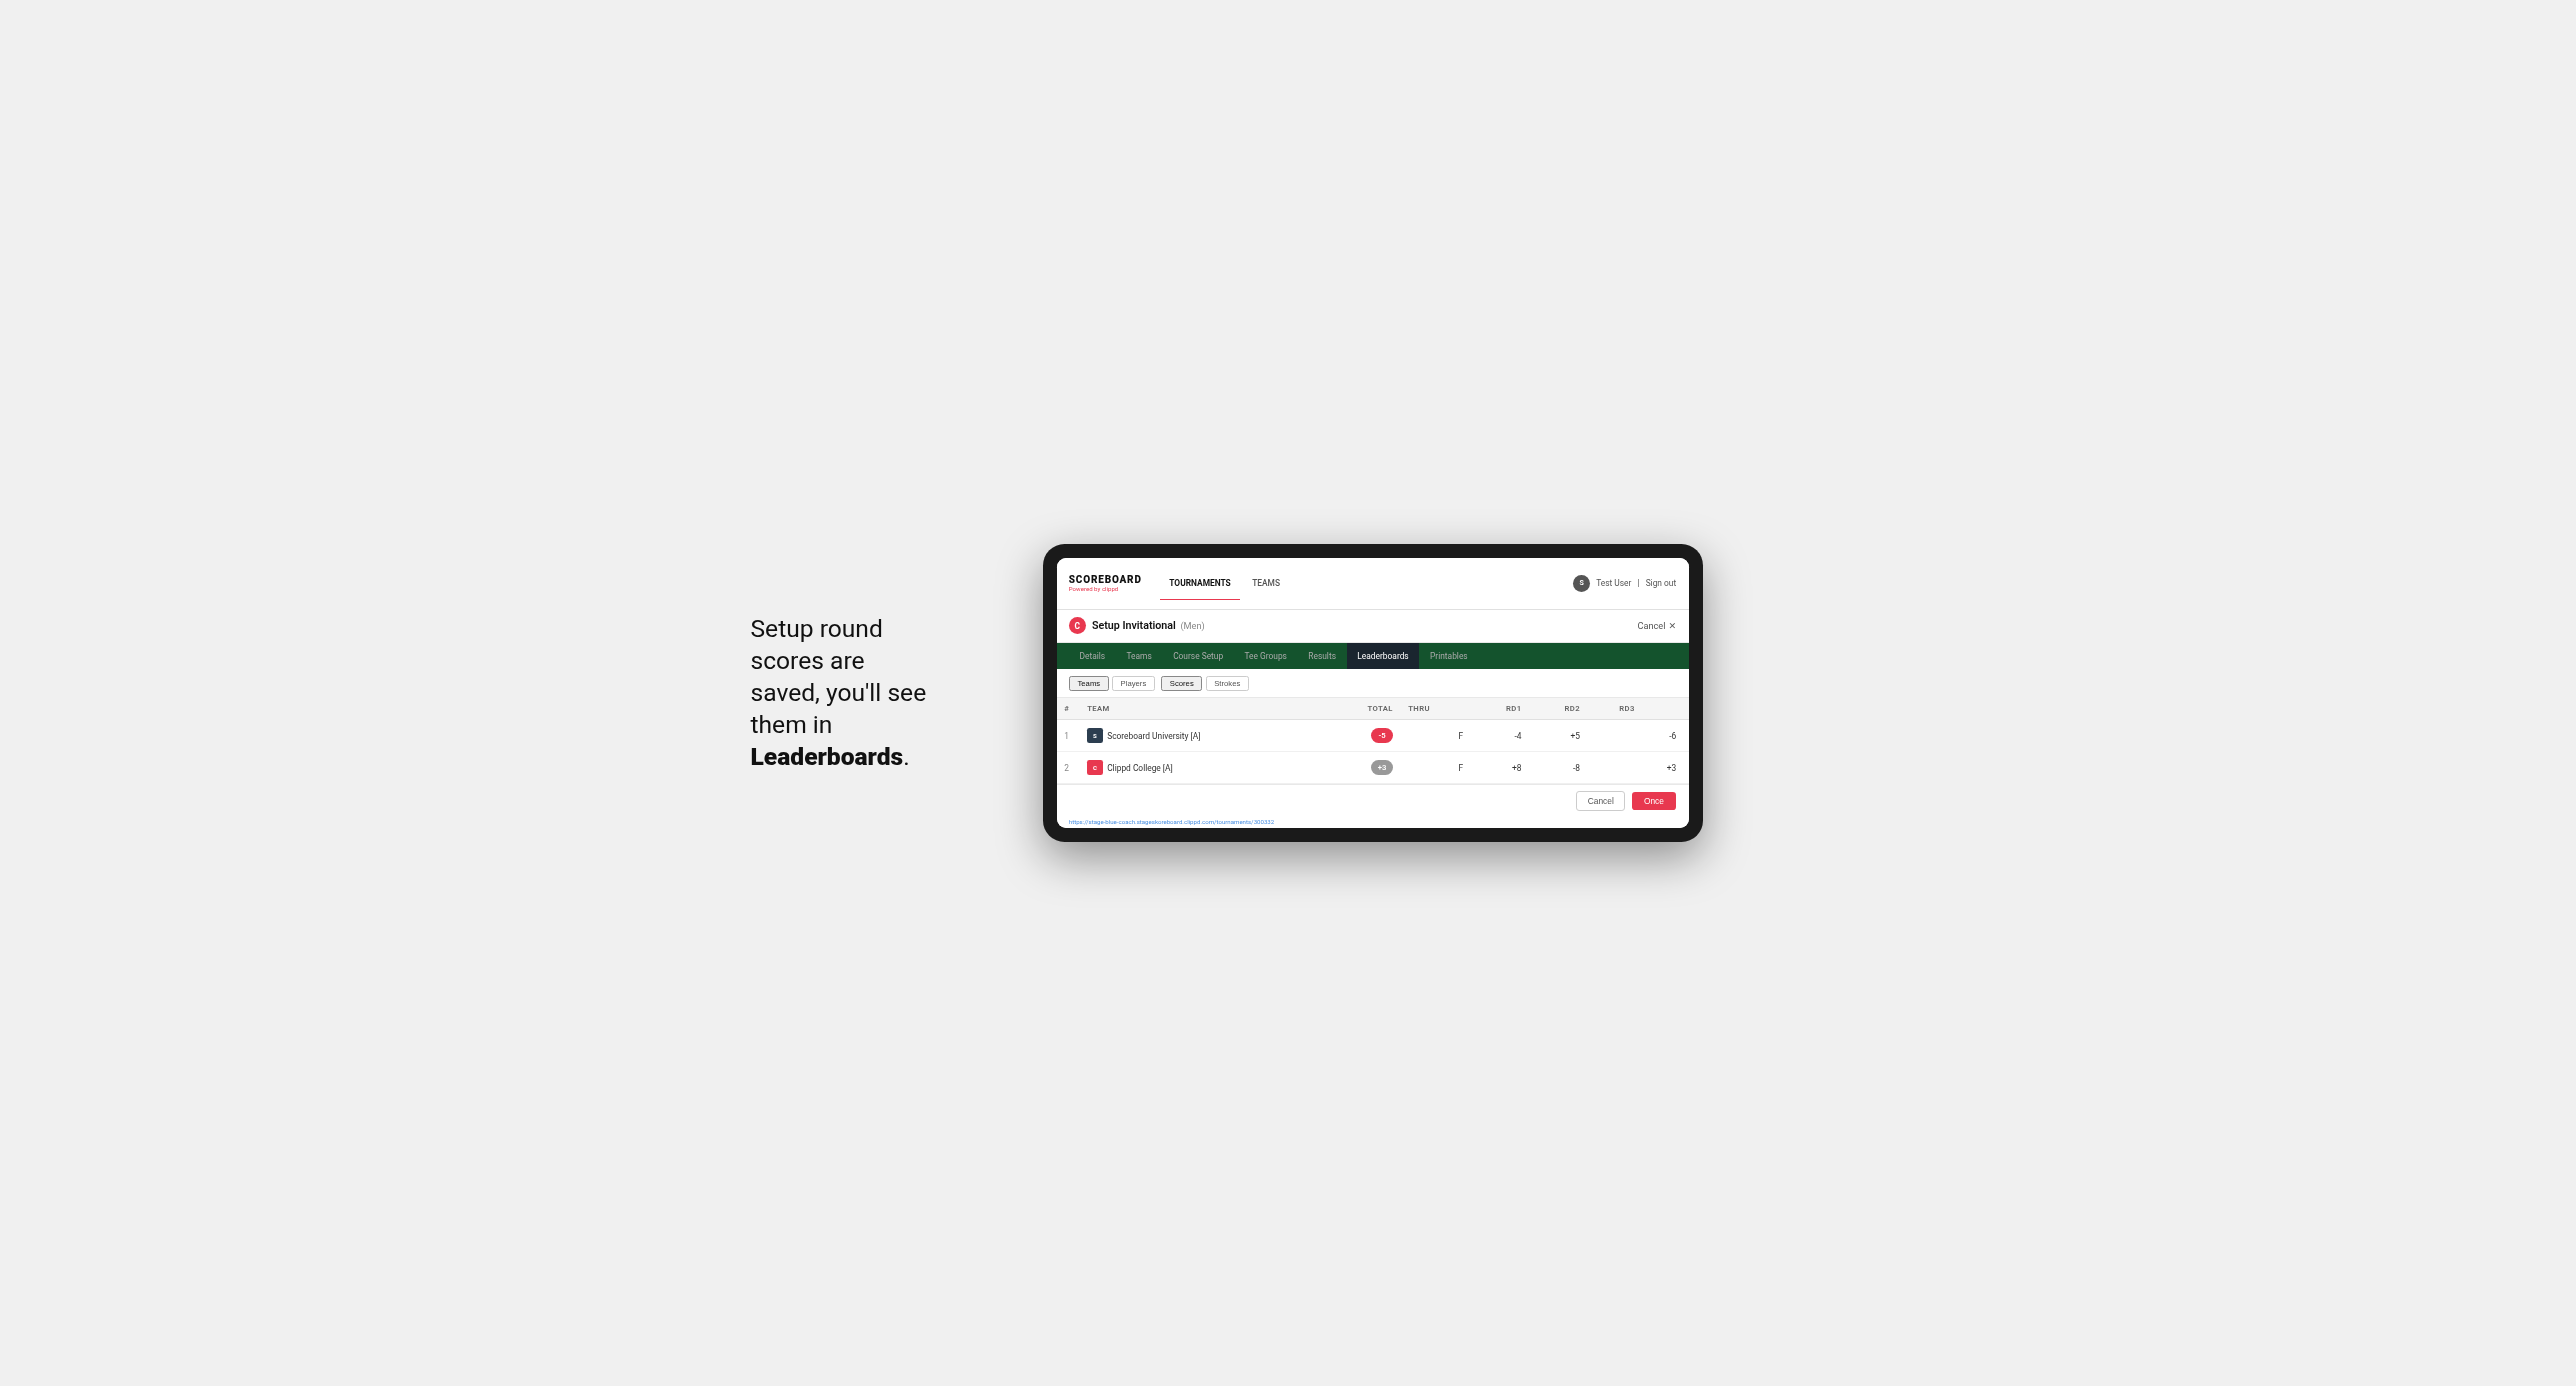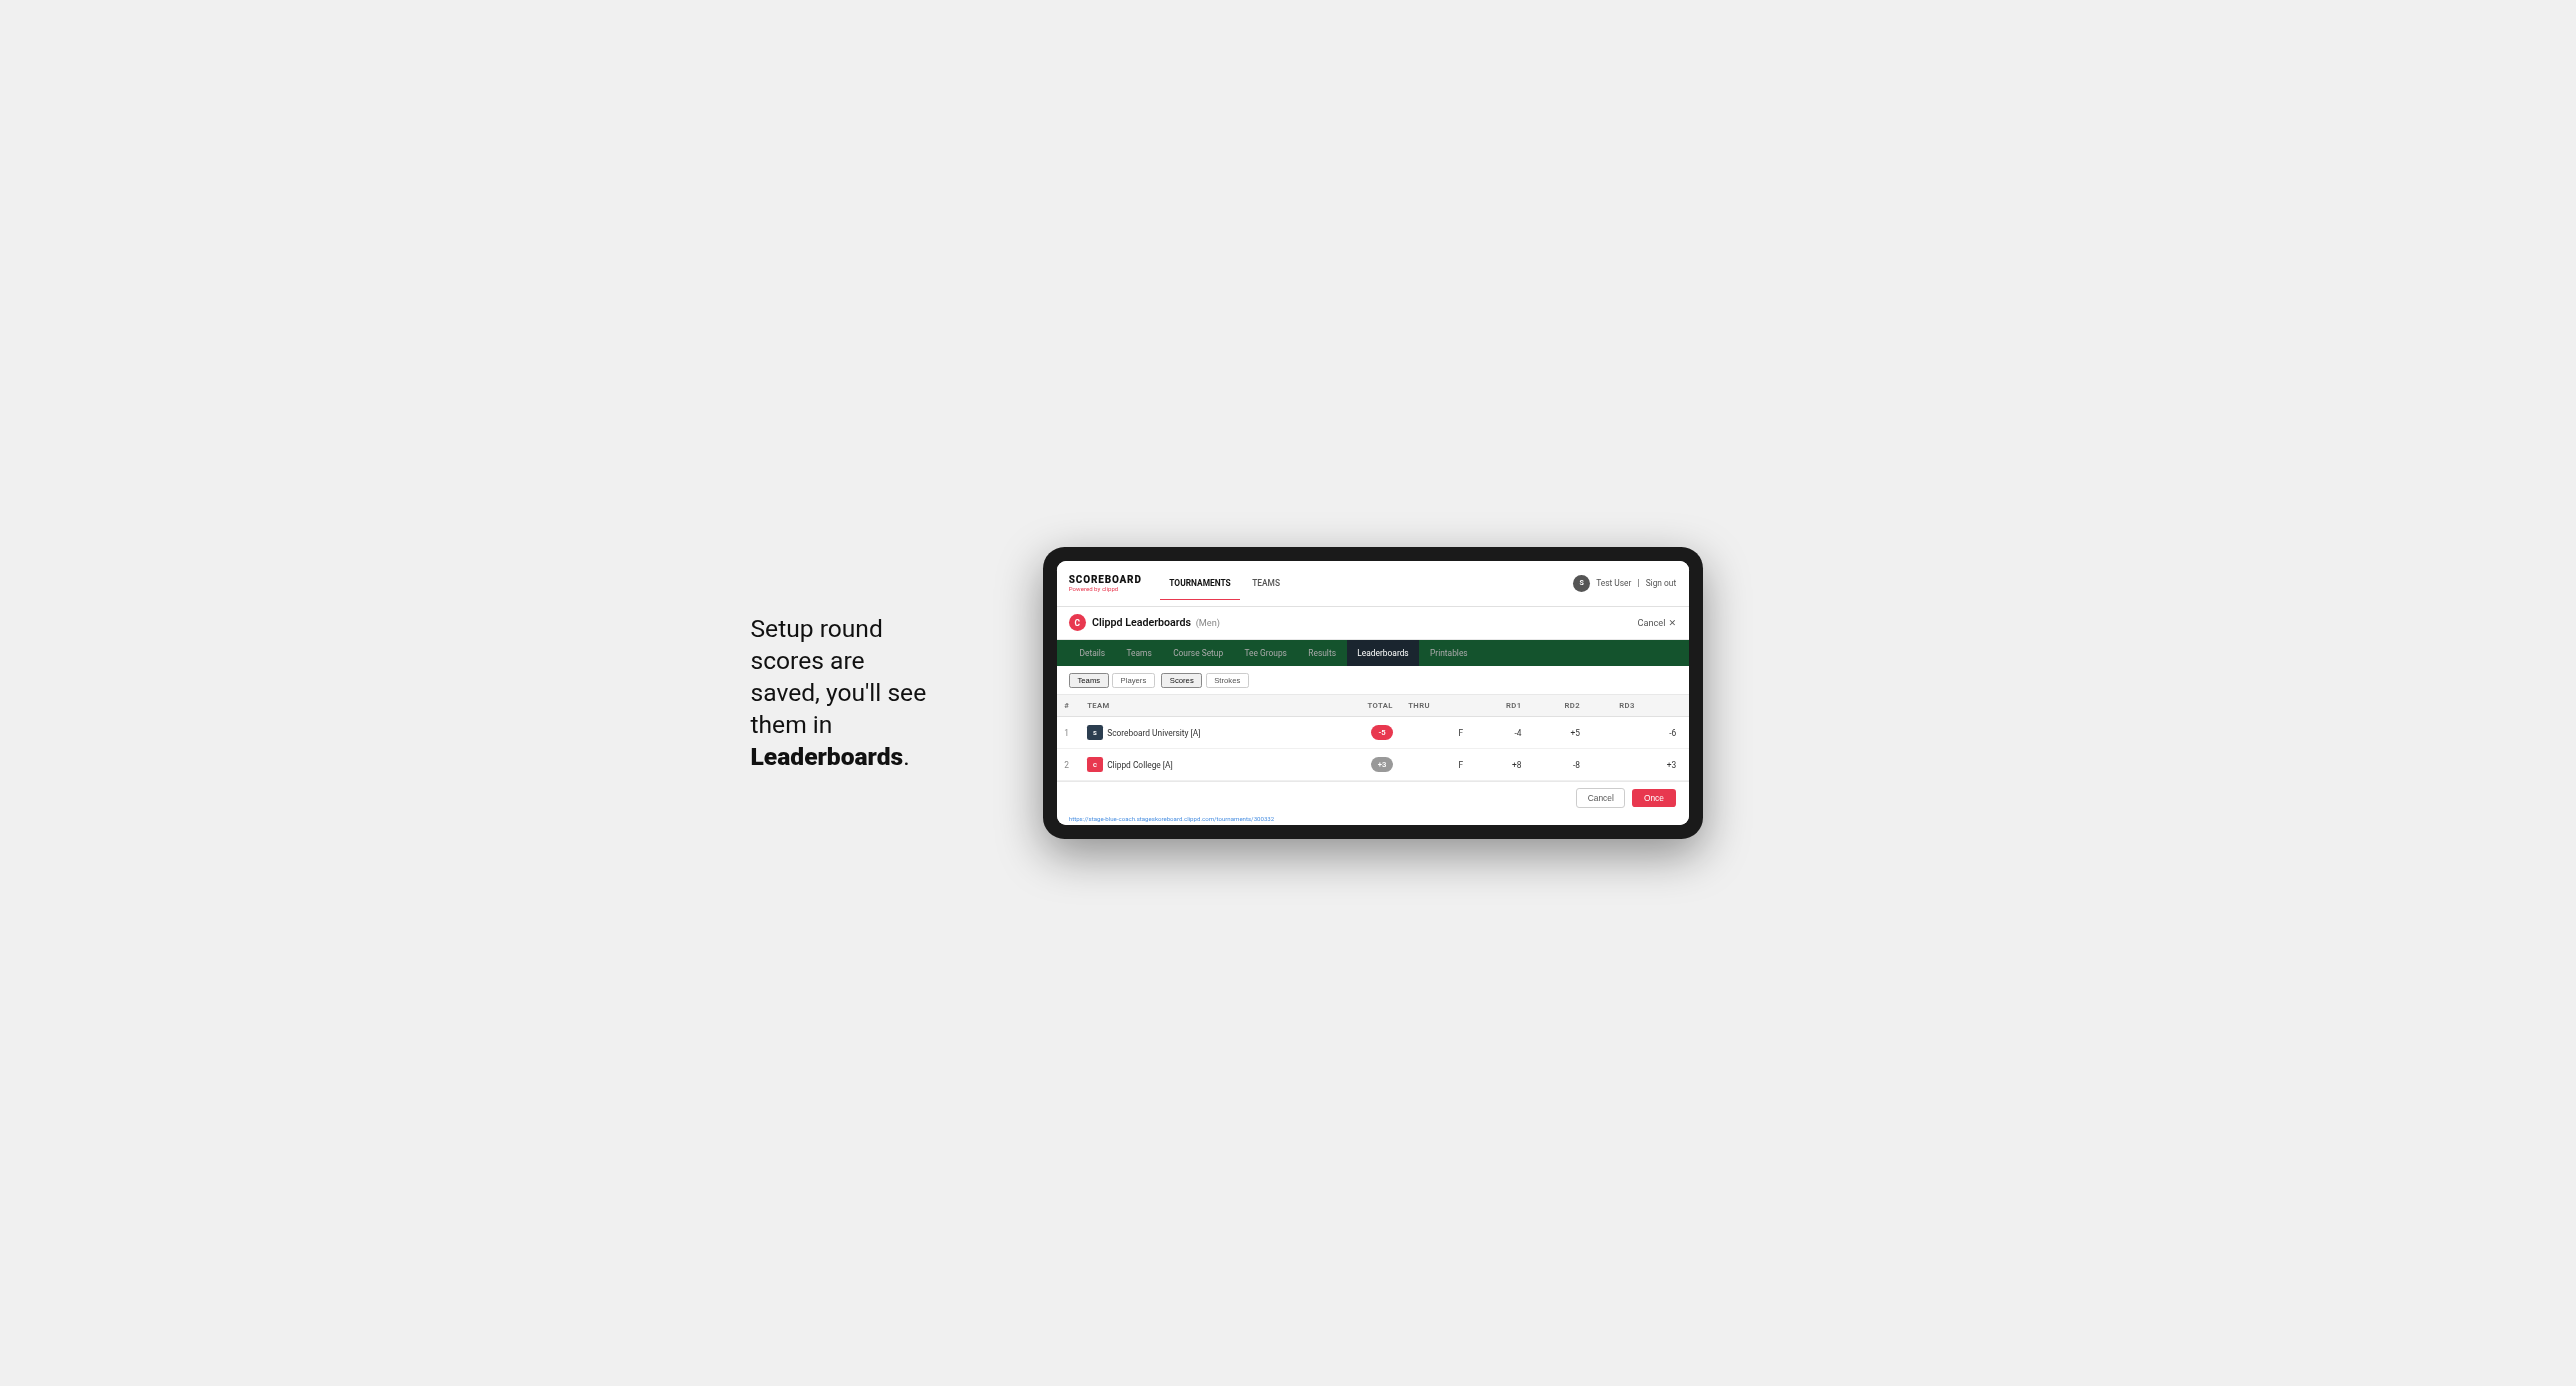--- a/index.html
+++ b/index.html
@@ -50,21 +50,21 @@
       flex-direction: column;
     }
 
     
     .top-nav {
       background: #fff;
       border-bottom: 0.8px solid #e0e0e0;
       display: flex;
       align-items: center;
       padding: 0 12.3px;
-      height: 46px;
+      height: 52px;
     }
 
     .logo-area {
       display: flex;
       flex-direction: column;
       margin-right: 18.4px;
     }
 
     .logo-text {
       font-size: 10px;
@@ -332,21 +332,21 @@
         <div class="user-area">
           <div class="user-avatar">S</div>
           <span>Test User</span>
           <span>|</span>
           <span class="sign-out-link">Sign out</span>
         </div>
       </div>
 
       <div class="tournament-header">
         <div class="tournament-icon">C</div>
-        <span class="tournament-name">Clippd Leaderboards</span>
+        <span class="tournament-name">Setup Invitational</span>
         <span class="tournament-gender">(Men)</span>
         <div class="cancel-btn">
           <span>Cancel</span>
           <span>✕</span>
         </div>
       </div>
 
       <div class="tab-nav">
         <div class="tab-item">Details</div>
         <div class="tab-item">Teams</div>

